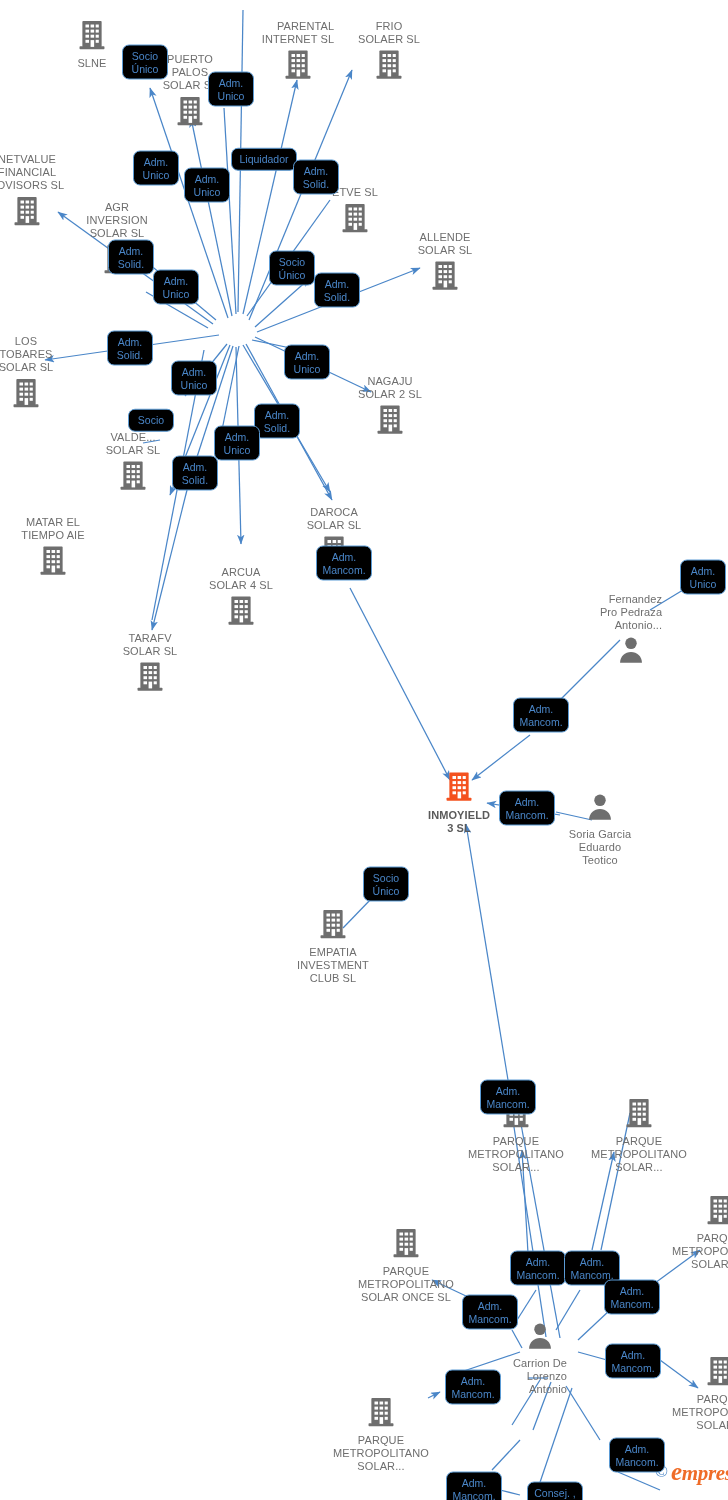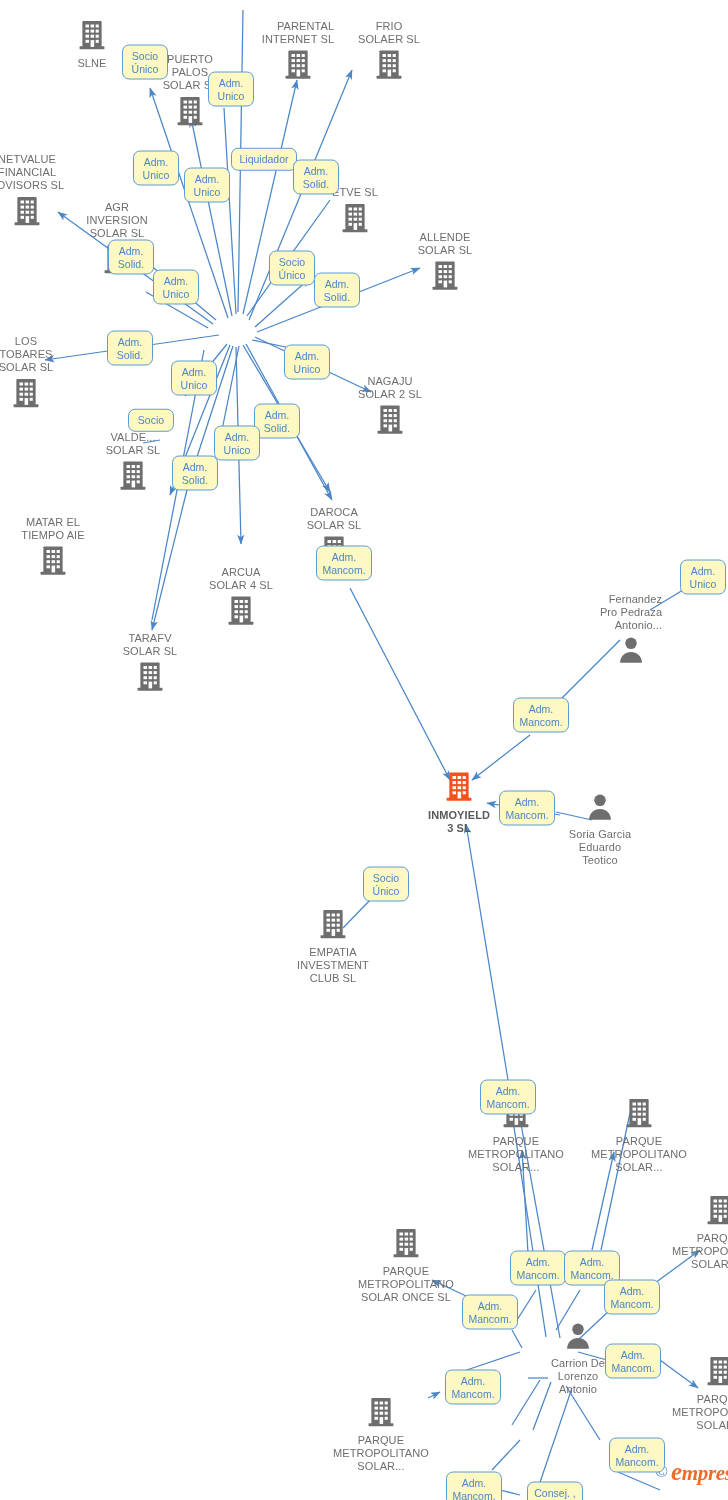--- a/index.html
+++ b/index.html
@@ -13,21 +13,21 @@
         display:flex;flex-direction:column;align-items:center;justify-content:flex-start;}
   .node .glyph{display:block;line-height:1;}
   .node .nlabel{font-size:11px;color:#6b6b6b;line-height:13px;margin-top:2px;
                 letter-spacing:0.1px;white-space:pre-line;}
   .node.company .nlabel{color:#6e6e6e;}
   .node.person .nlabel{color:#6e6e6e;}
   .node.focus .nlabel{color:#5a5a5a;font-weight:bold;}
 
   
   .chip{position:absolute;transform:translate(-50%,-50%);
-        border:1.3px solid #5b9bd5;border-radius:7px;background:#fef9c3;
+        border:1.3px solid #5b9bd5;border-radius:7px;background:#000000;
         color:#4a86c8;font-size:10.5px;line-height:12.5px;text-align:center;
         padding:4px 5px;box-sizing:border-box;white-space:pre-line;
         box-shadow:0 0 0 0 rgba(0,0,0,0);}
   .chip.w1{width:46px;}
   .chip.w2{width:56px;}
   .chip.w3{width:66px;}
 
   
   #watermark{position:absolute;display:flex;align-items:center;gap:3px;}
   #watermark .c{font-size:17px;color:#4a86c8;font-family:"Liberation Serif",serif;}
@@ -643,21 +643,21 @@
             <rect x="14.6" y="11.8" width="2.2" height="2.1"></rect>
             <rect x="7.4" y="15.4" width="2.5" height="2.1"></rect>
             <rect x="14.6" y="15.4" width="2.2" height="2.1"></rect>
             <rect x="11.0" y="15.6" width="2.5" height="4.8"></rect>
           </g>
         </svg></span>
       <span class="nlabel">PARQUE
 METROPOLITANO
 SOLAR ONCE SL</span>
     </div>
-    <div class="node person" style="left: 578px; top: 1358px;">
+    <div class="node person" style="left: 540px; top: 1358px; text-align: right;">
       <span class="glyph"><svg width="32" height="32" viewBox="0 0 24 24" aria-hidden="true">
           <g fill="#6e6e6e">
             <circle cx="12" cy="7.0" r="4.3"></circle>
             <path d="M3.8 21.5c0-4.6 3.7-8.0 8.2-8.0s8.2 3.4 8.2 8.0z"></path>
           </g>
         </svg></span>
       <span class="nlabel">Carrion De
 Lorenzo
 Antonio</span>
     </div>

